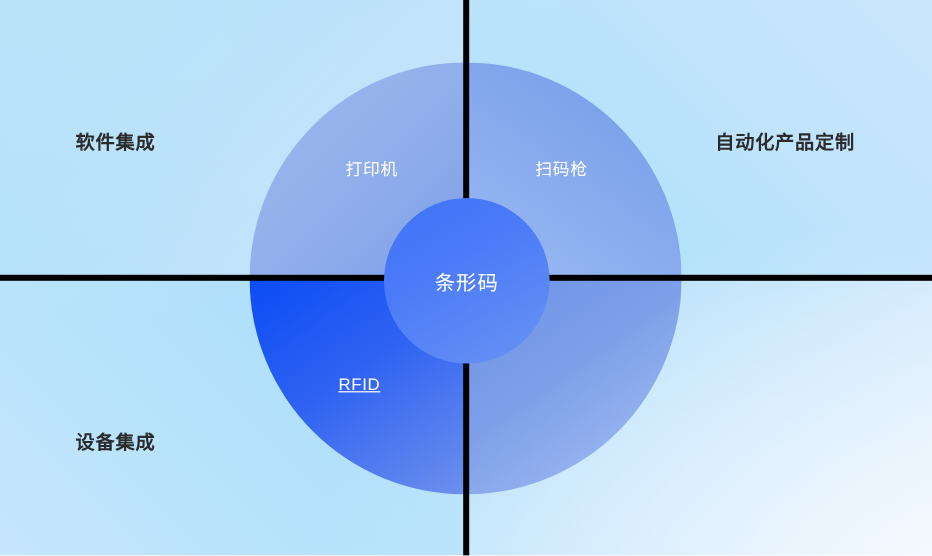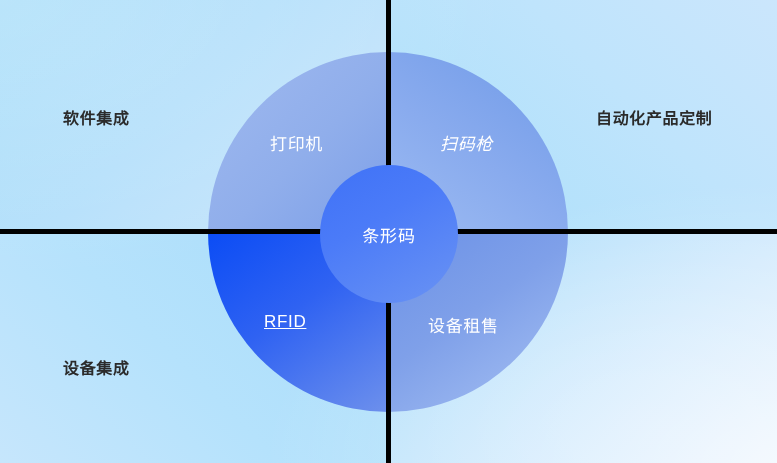--- a/index.html
+++ b/index.html
@@ -87,39 +87,40 @@
     white-space: nowrap;
     letter-spacing: 0.04em;
   }
   .lbl-outside {
     color: #2b2b2b;
     font-size: 16px;
     font-weight: 700;
   }
   .lbl-inside {
     color: #ffffff;
-    font-size: 17px;
+    font-size: 14px;
     font-weight: 400;
+    margin-left: 18px;
   }
   .lbl-center {
     color: #ffffff;
     font-size: 17px;
     font-weight: 400;
     letter-spacing: 0.05em;
   }
 
   
   .p-sw-int  { left: 63px;  top: 105px; }
   .p-auto    { left: 596px; top: 105px; }
   .p-dev-int { left: 63px;  top: 355px; }
   .p-label   { left: 596px; top: 355px; }
 
   
   .p-printer { left: 270px; top: 130px; }
-  .p-scanner { left: 440px; top: 130px; font-style: italic; }
+  .p-scanner { left: 428px; top: 130px; }
   .p-rfid    { left: 264px; top: 312px; text-decoration: underline; }
   .p-rental  { left: 428px; top: 312px; }
 </style>
 </head>
 <body>
 
 <div id="stage">
 
   <div class="bg-quad bg-q-tl"></div>
   <div class="bg-quad bg-q-tr"></div>
@@ -130,21 +131,20 @@
   <div class="outer-wrap">
     <div class="wedge wedge-tl"></div>
     <div class="wedge wedge-tr"></div>
     <div class="wedge wedge-bl"></div>
     <div class="wedge wedge-br"></div>
   </div>
 
   <div class="lbl lbl-inside p-printer">打印机</div>
   <div class="lbl lbl-inside p-scanner">扫码枪</div>
   <div class="lbl lbl-inside p-rfid">RFID</div>
-  <div class="lbl lbl-inside p-rental">设备租售</div>
 
   <div class="rule rule-v"></div>
   <div class="rule rule-h"></div>
 
   <div class="inner-circle">
     <span class="lbl-center">条形码</span>
   </div>
 
   <div class="lbl lbl-outside p-sw-int">软件集成</div>
   <div class="lbl lbl-outside p-dev-int">设备集成</div>

